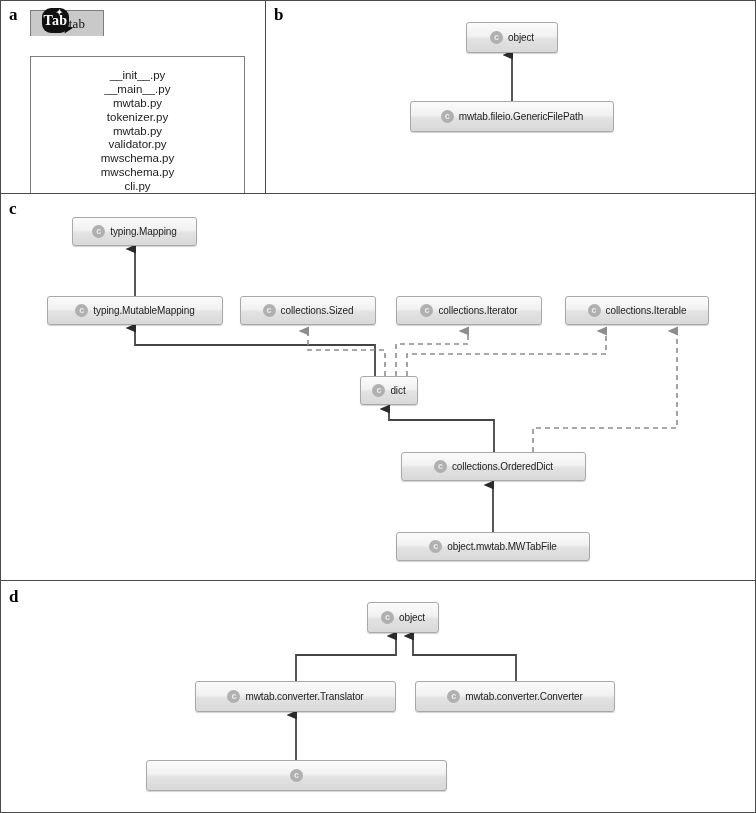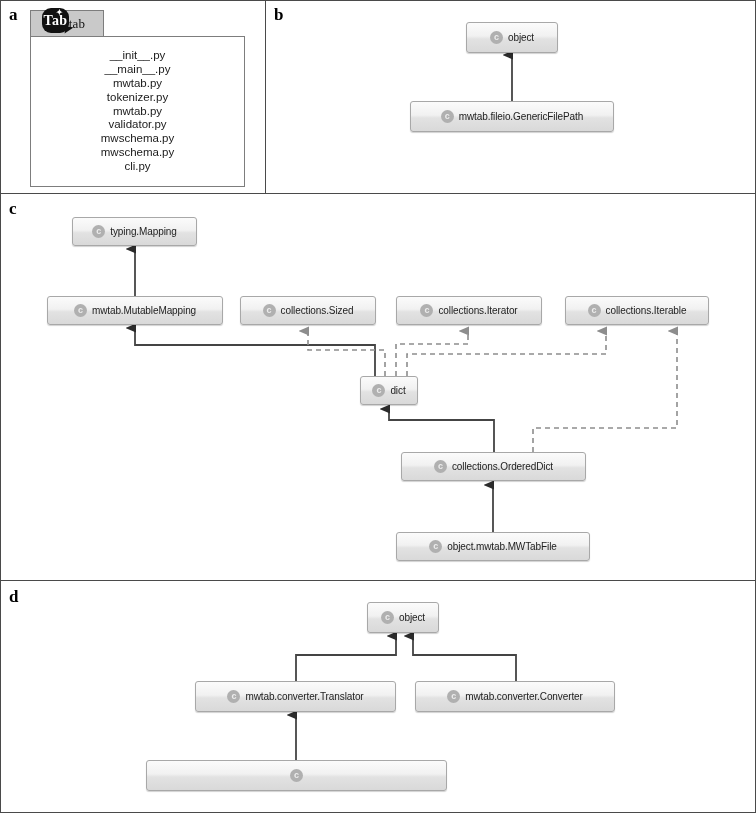--- a/index.html
+++ b/index.html
@@ -29,21 +29,21 @@
   .pkg-logo .spark{
     position:absolute;right:6px;top:1px;font-size:8px;color:#fff;line-height:1;
   }
   .pkg-logo .tail{
     position:absolute;right:-4px;bottom:-1px;width:0;height:0;
     border-left:8px solid #111;border-bottom:7px solid transparent;
     transform:rotate(8deg);
   }
   .pkg-body{
     position:absolute;box-sizing:border-box;background:#fff;border:1px solid #7d7d7d;
-    display:flex;flex-direction:column;align-items:center;justify-content:center;
+    display:flex;flex-direction:column;align-items:center;justify-content:center;margin-top:20px;
   }
   .pkg-file{
     font-family:"Liberation Sans", sans-serif;font-size:11.5px;color:#1b1b1b;
     line-height:13.8px;white-space:pre;
   }
   
   .cbox{
     position:absolute;box-sizing:border-box;
     border:1px solid #a8a8a8;border-radius:3px;
     background:linear-gradient(to bottom,#fbfbfb 0%,#f1f1f1 45%,#e2e2e2 55%,#d9d9d9 100%);
@@ -169,21 +169,21 @@
       <div class="cbox" style="left: 410px; top: 101px; width: 204px; height: 31px;">
         <span class="cicon">c</span>
         <span class="clabel">mwtab.fileio.GenericFilePath</span>
       </div>
       <div class="cbox" style="left: 72px; top: 217px; width: 125px; height: 29px;">
         <span class="cicon">c</span>
         <span class="clabel">typing.Mapping</span>
       </div>
       <div class="cbox" style="left: 47px; top: 296px; width: 176px; height: 29px;">
         <span class="cicon">c</span>
-        <span class="clabel">mwtab.MutableMapping</span>
+        <span class="clabel">typing.MutableMapping</span>
       </div>
       <div class="cbox" style="left: 240px; top: 296px; width: 136px; height: 29px;">
         <span class="cicon">c</span>
         <span class="clabel">collections.Sized</span>
       </div>
       <div class="cbox" style="left: 396px; top: 296px; width: 146px; height: 29px;">
         <span class="cicon">c</span>
         <span class="clabel">collections.Iterator</span>
       </div>
       <div class="cbox" style="left: 565px; top: 296px; width: 144px; height: 29px;">

